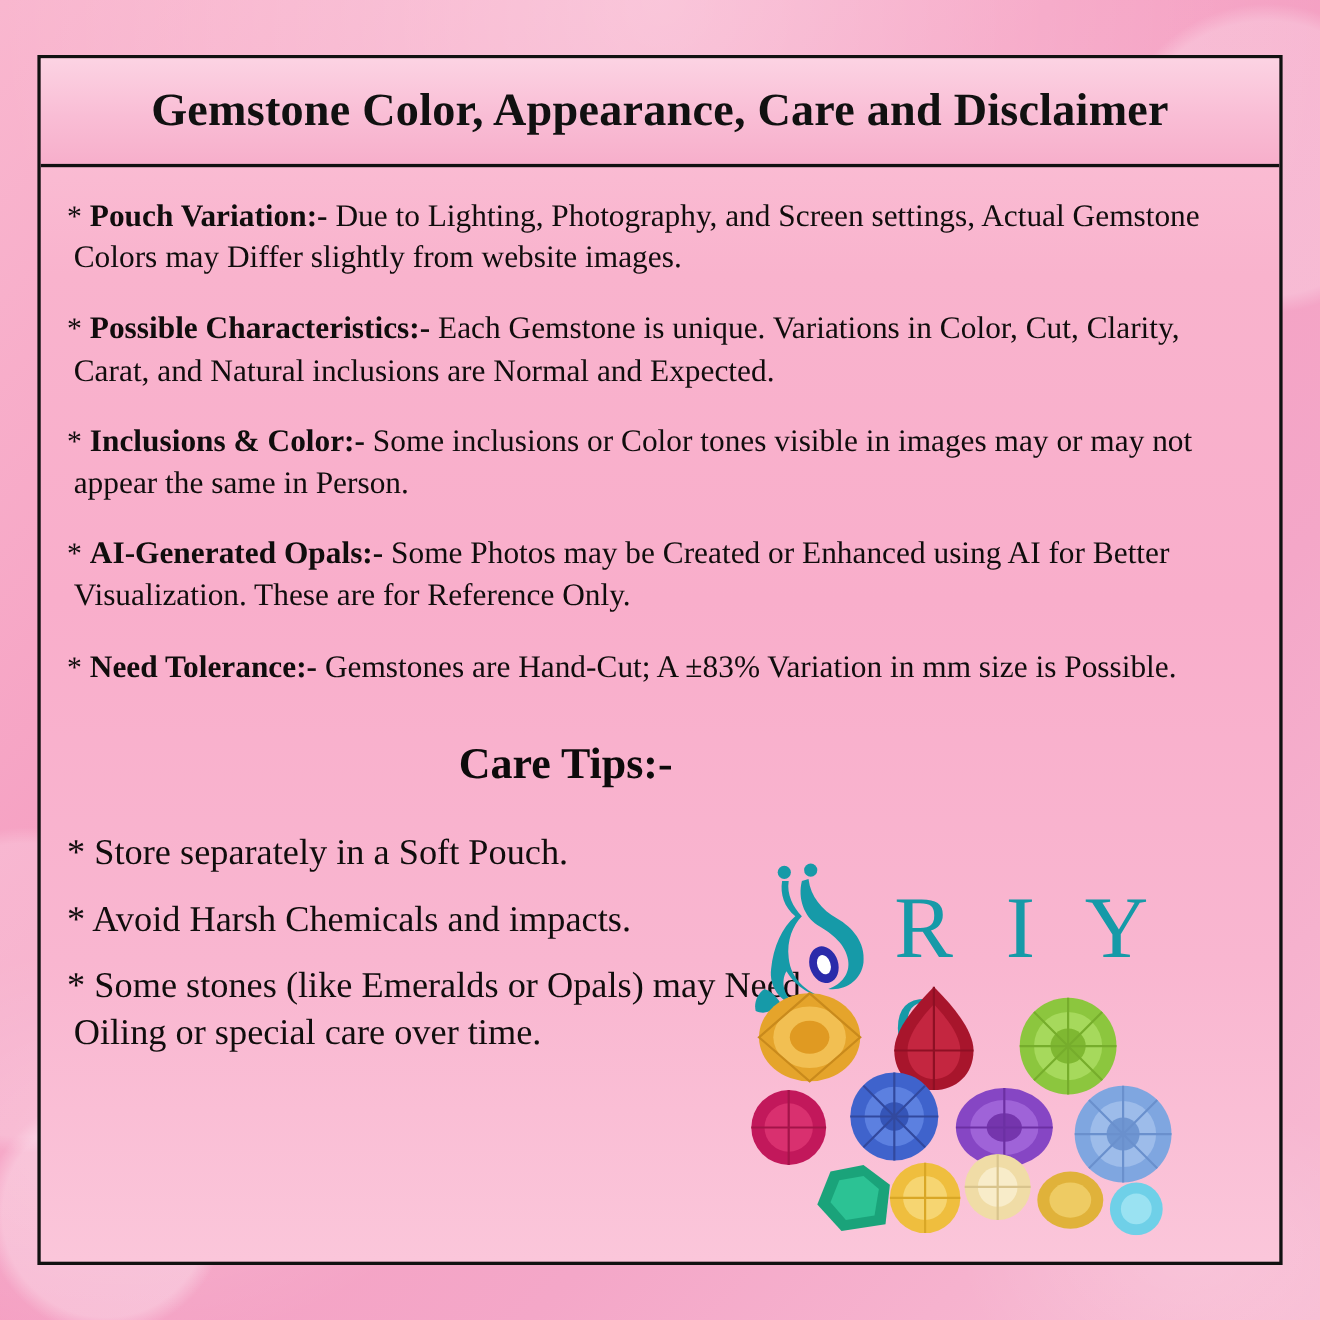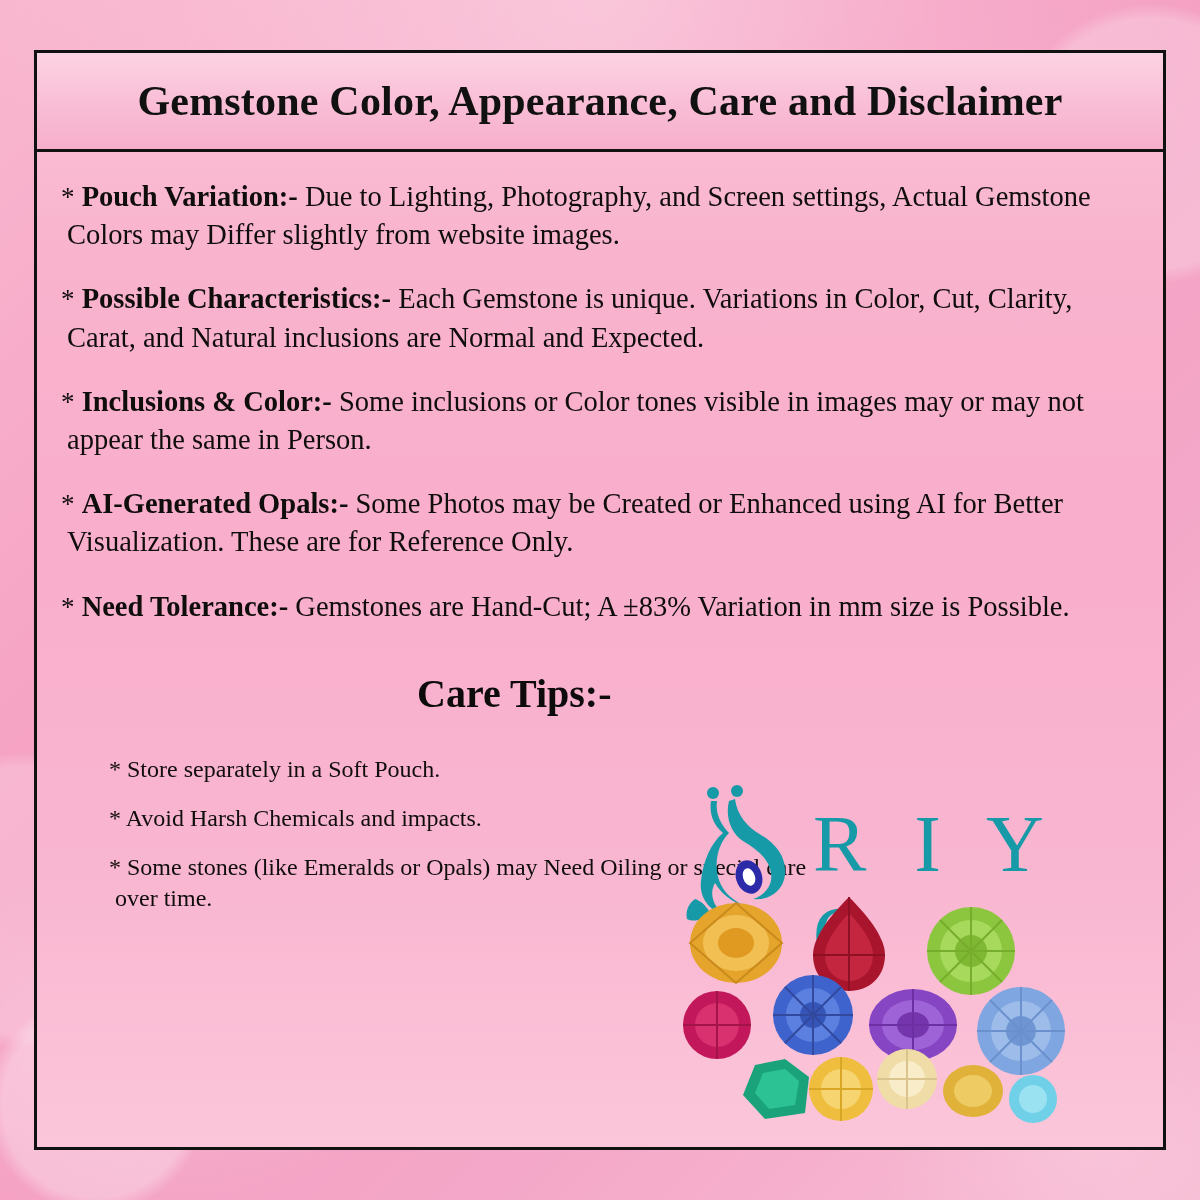--- a/index.html
+++ b/index.html
@@ -98,27 +98,26 @@
     font-size: 40px;
     font-weight: bold;
     color: #0d0b0b;
   }
 
   .tips {
     margin-top: 6px;
   }
   .tip {
     color: #100d0d;
-    font-size: 24px;
+    font-size: 33px;
     line-height: 1.30;
     margin-bottom: 18px;
     padding-left: 8px;
     text-indent: -6px;
     max-width: 700px;
-    margin-left: 48px;
   }
 
   
   .logo {
     position: absolute;
     right: 28px;
     top: 740px;
     width: 470px;
     height: 130px;
   }

